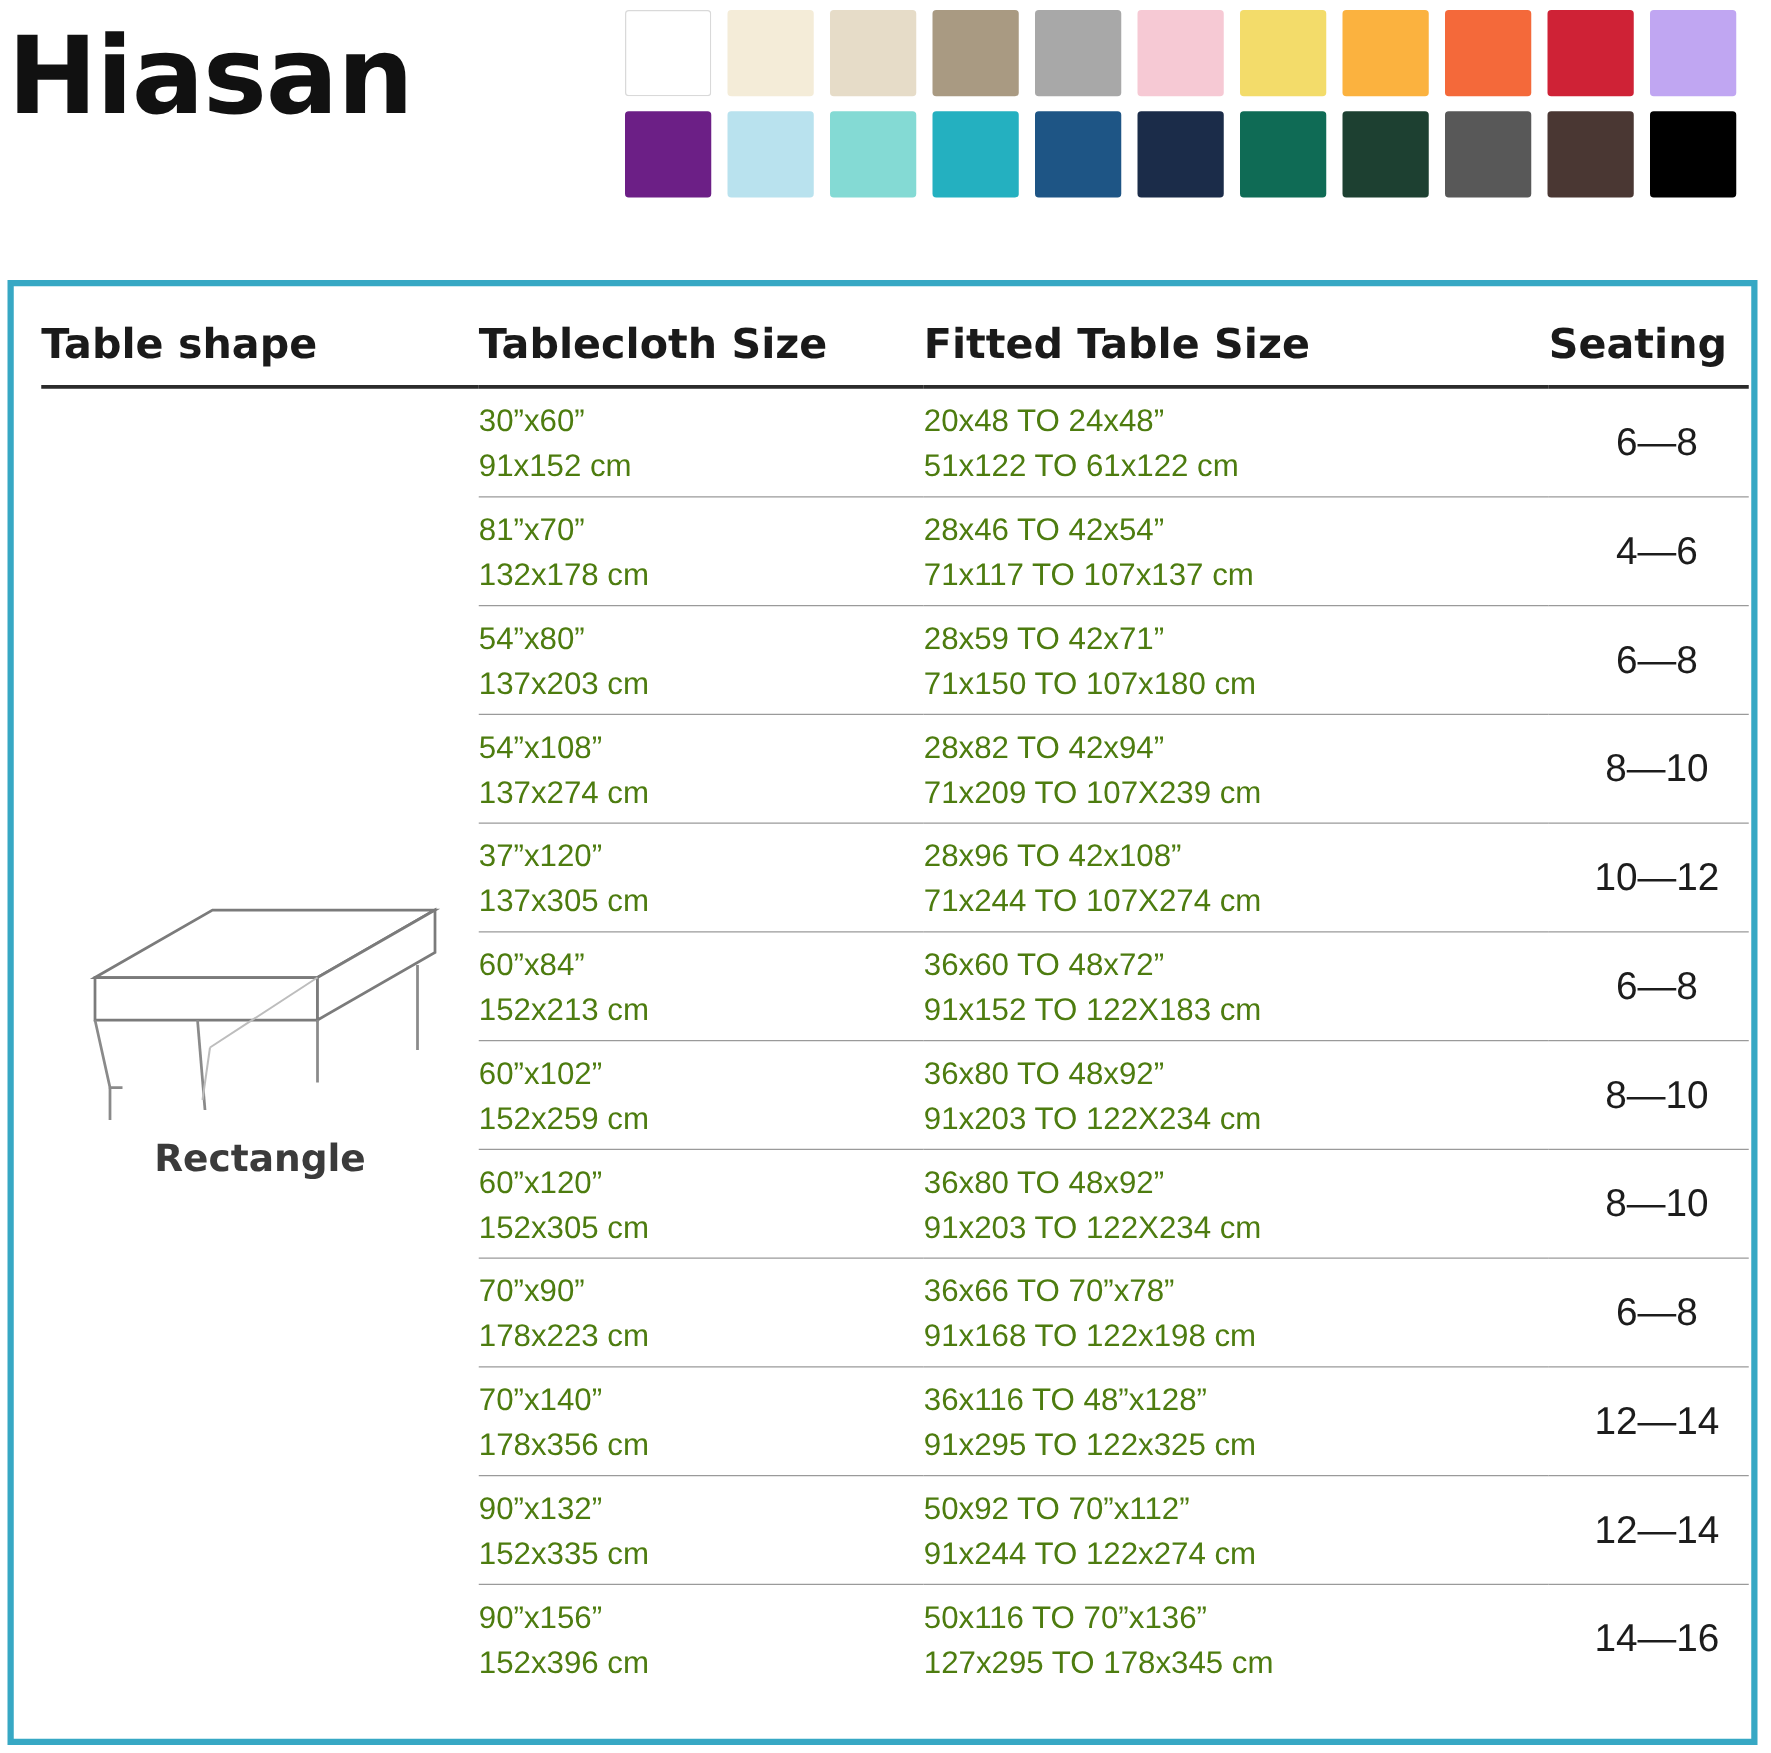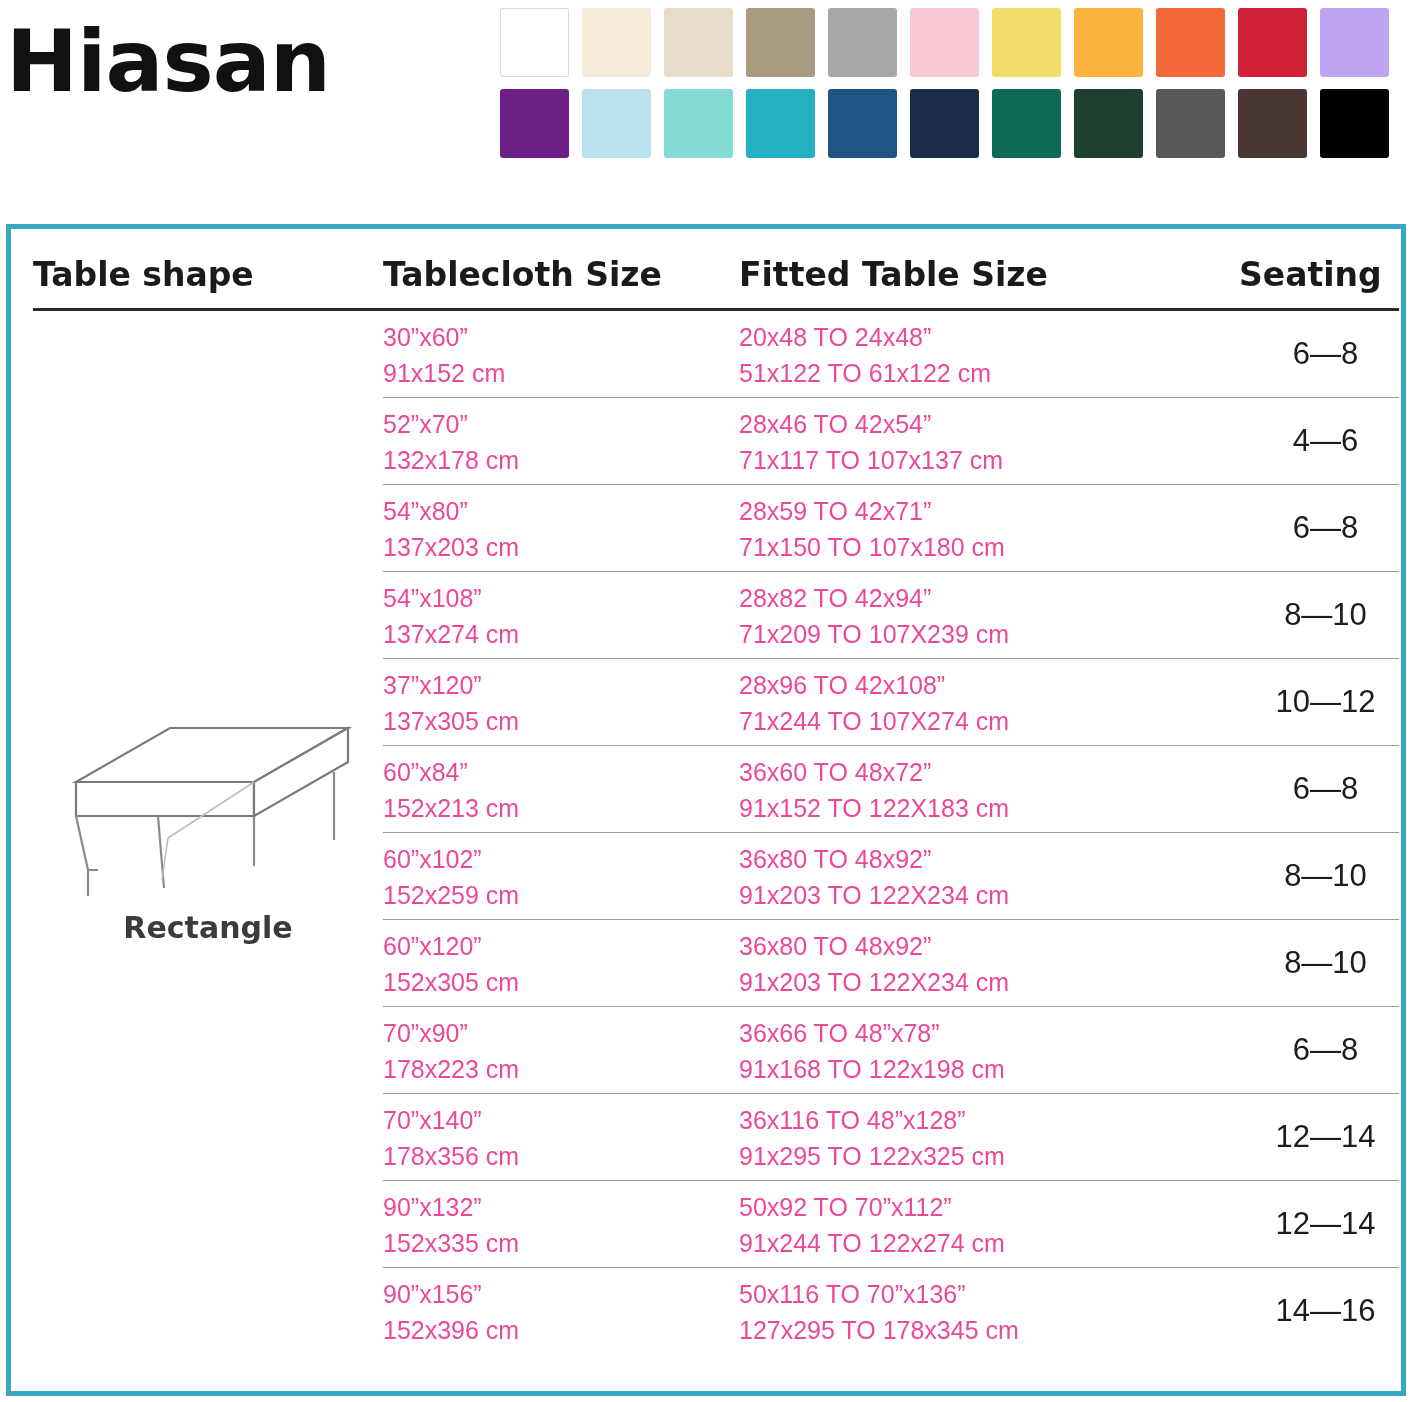--- a/index.html
+++ b/index.html
@@ -98,21 +98,21 @@
 
   td.cell {
     border-bottom: 1.5px solid #9a9a9a;
     padding: 8px 0 6px 0;
     vertical-align: top;
   }
   td.cell.last { border-bottom: none; }
   .line {
     font-size: 25px;
     line-height: 1.44;
-    color: #ec4899;
+    color: #4d7c0f;
     white-space: nowrap;
   }
   td.seating {
     font-size: 31px;
     color: #1c1c1c;
     text-align: center;
     padding-left: 14px;
     vertical-align: middle;
     border-bottom: 1.5px solid #9a9a9a;
   }
@@ -221,21 +221,21 @@
               <div class="line">91x152 cm</div>
             </td>
             <td class="cell">
               <div class="line">20x48 TO 24x48”</div>
               <div class="line">51x122 TO 61x122  cm</div>
             </td>
             <td class="seating">6—8</td>
           </tr>
           <tr>
             <td class="cell cloth-pad">
-              <div class="line">52”x70”</div>
+              <div class="line">81”x70”</div>
               <div class="line">132x178 cm</div>
             </td>
             <td class="cell">
               <div class="line">28x46 TO 42x54”</div>
               <div class="line">71x117 TO 107x137 cm</div>
             </td>
             <td class="seating">4—6</td>
           </tr>
           <tr>
             <td class="cell cloth-pad">
@@ -302,21 +302,21 @@
               <div class="line">91x203 TO 122X234 cm</div>
             </td>
             <td class="seating">8—10</td>
           </tr>
           <tr>
             <td class="cell cloth-pad">
               <div class="line">70”x90”</div>
               <div class="line">178x223 cm</div>
             </td>
             <td class="cell">
-              <div class="line">36x66 TO 48”x78”</div>
+              <div class="line">36x66 TO 70”x78”</div>
               <div class="line">91x168 TO 122x198 cm</div>
             </td>
             <td class="seating">6—8</td>
           </tr>
           <tr>
             <td class="cell cloth-pad">
               <div class="line">70”x140”</div>
               <div class="line">178x356 cm</div>
             </td>
             <td class="cell">

